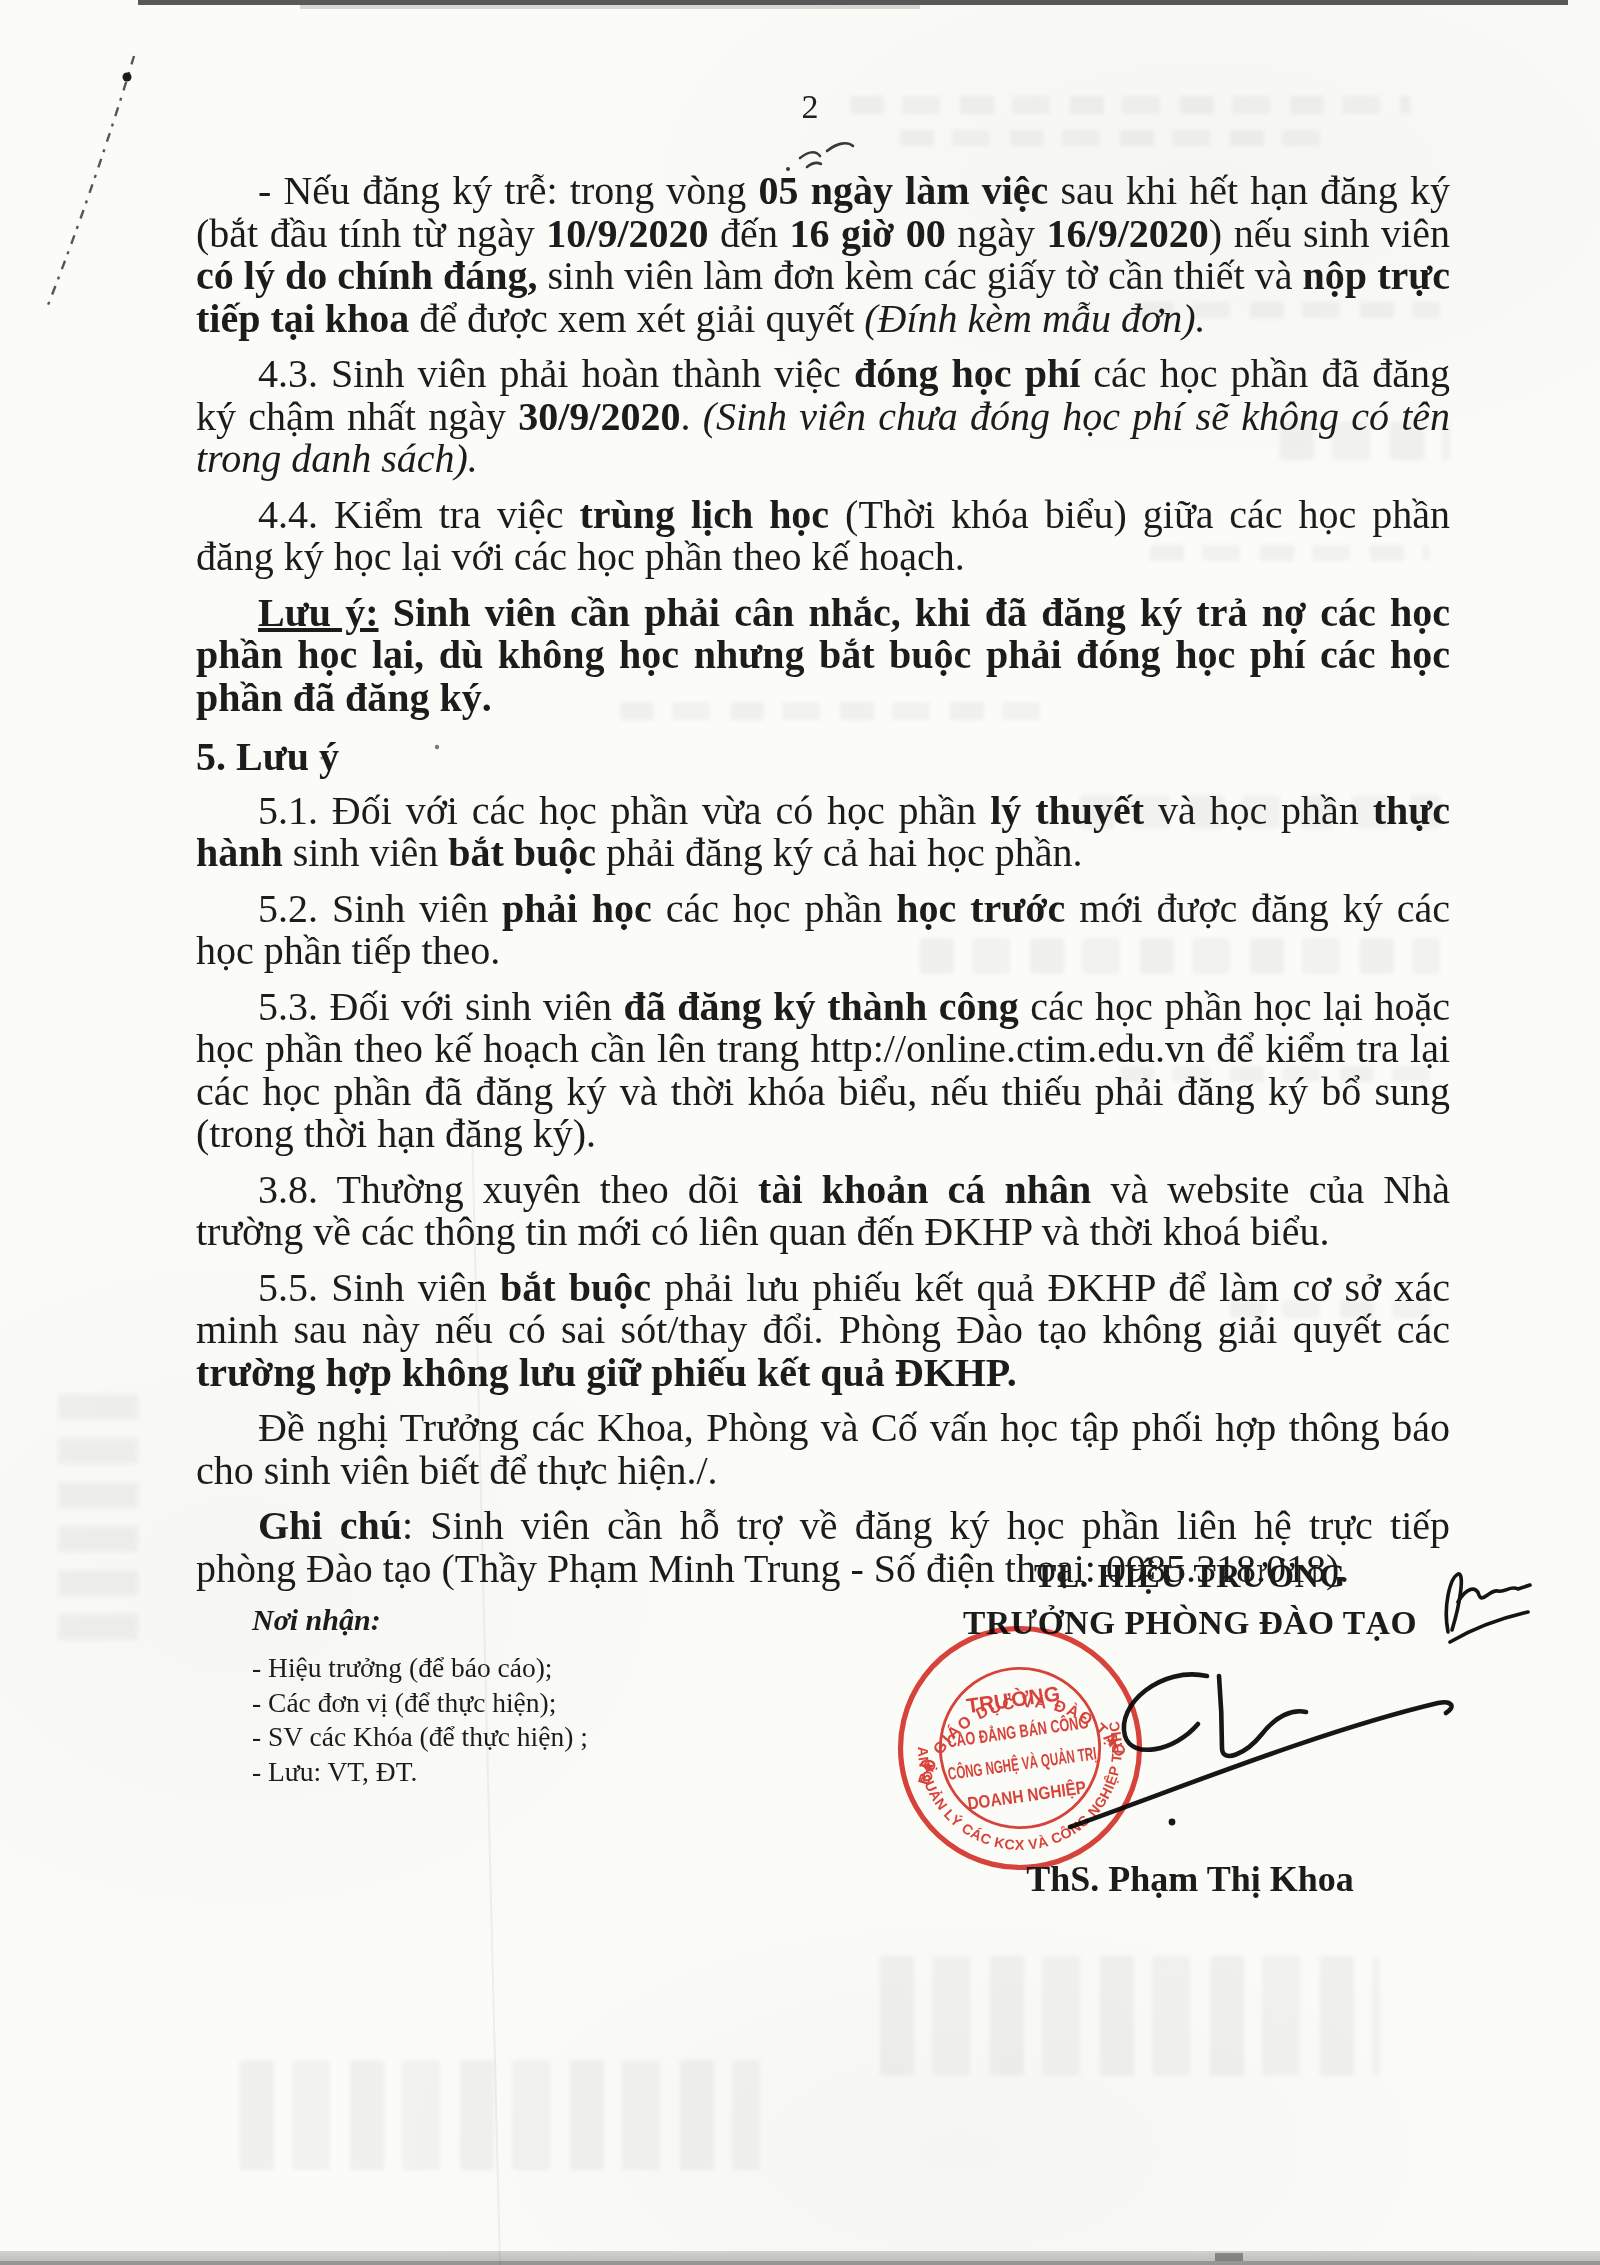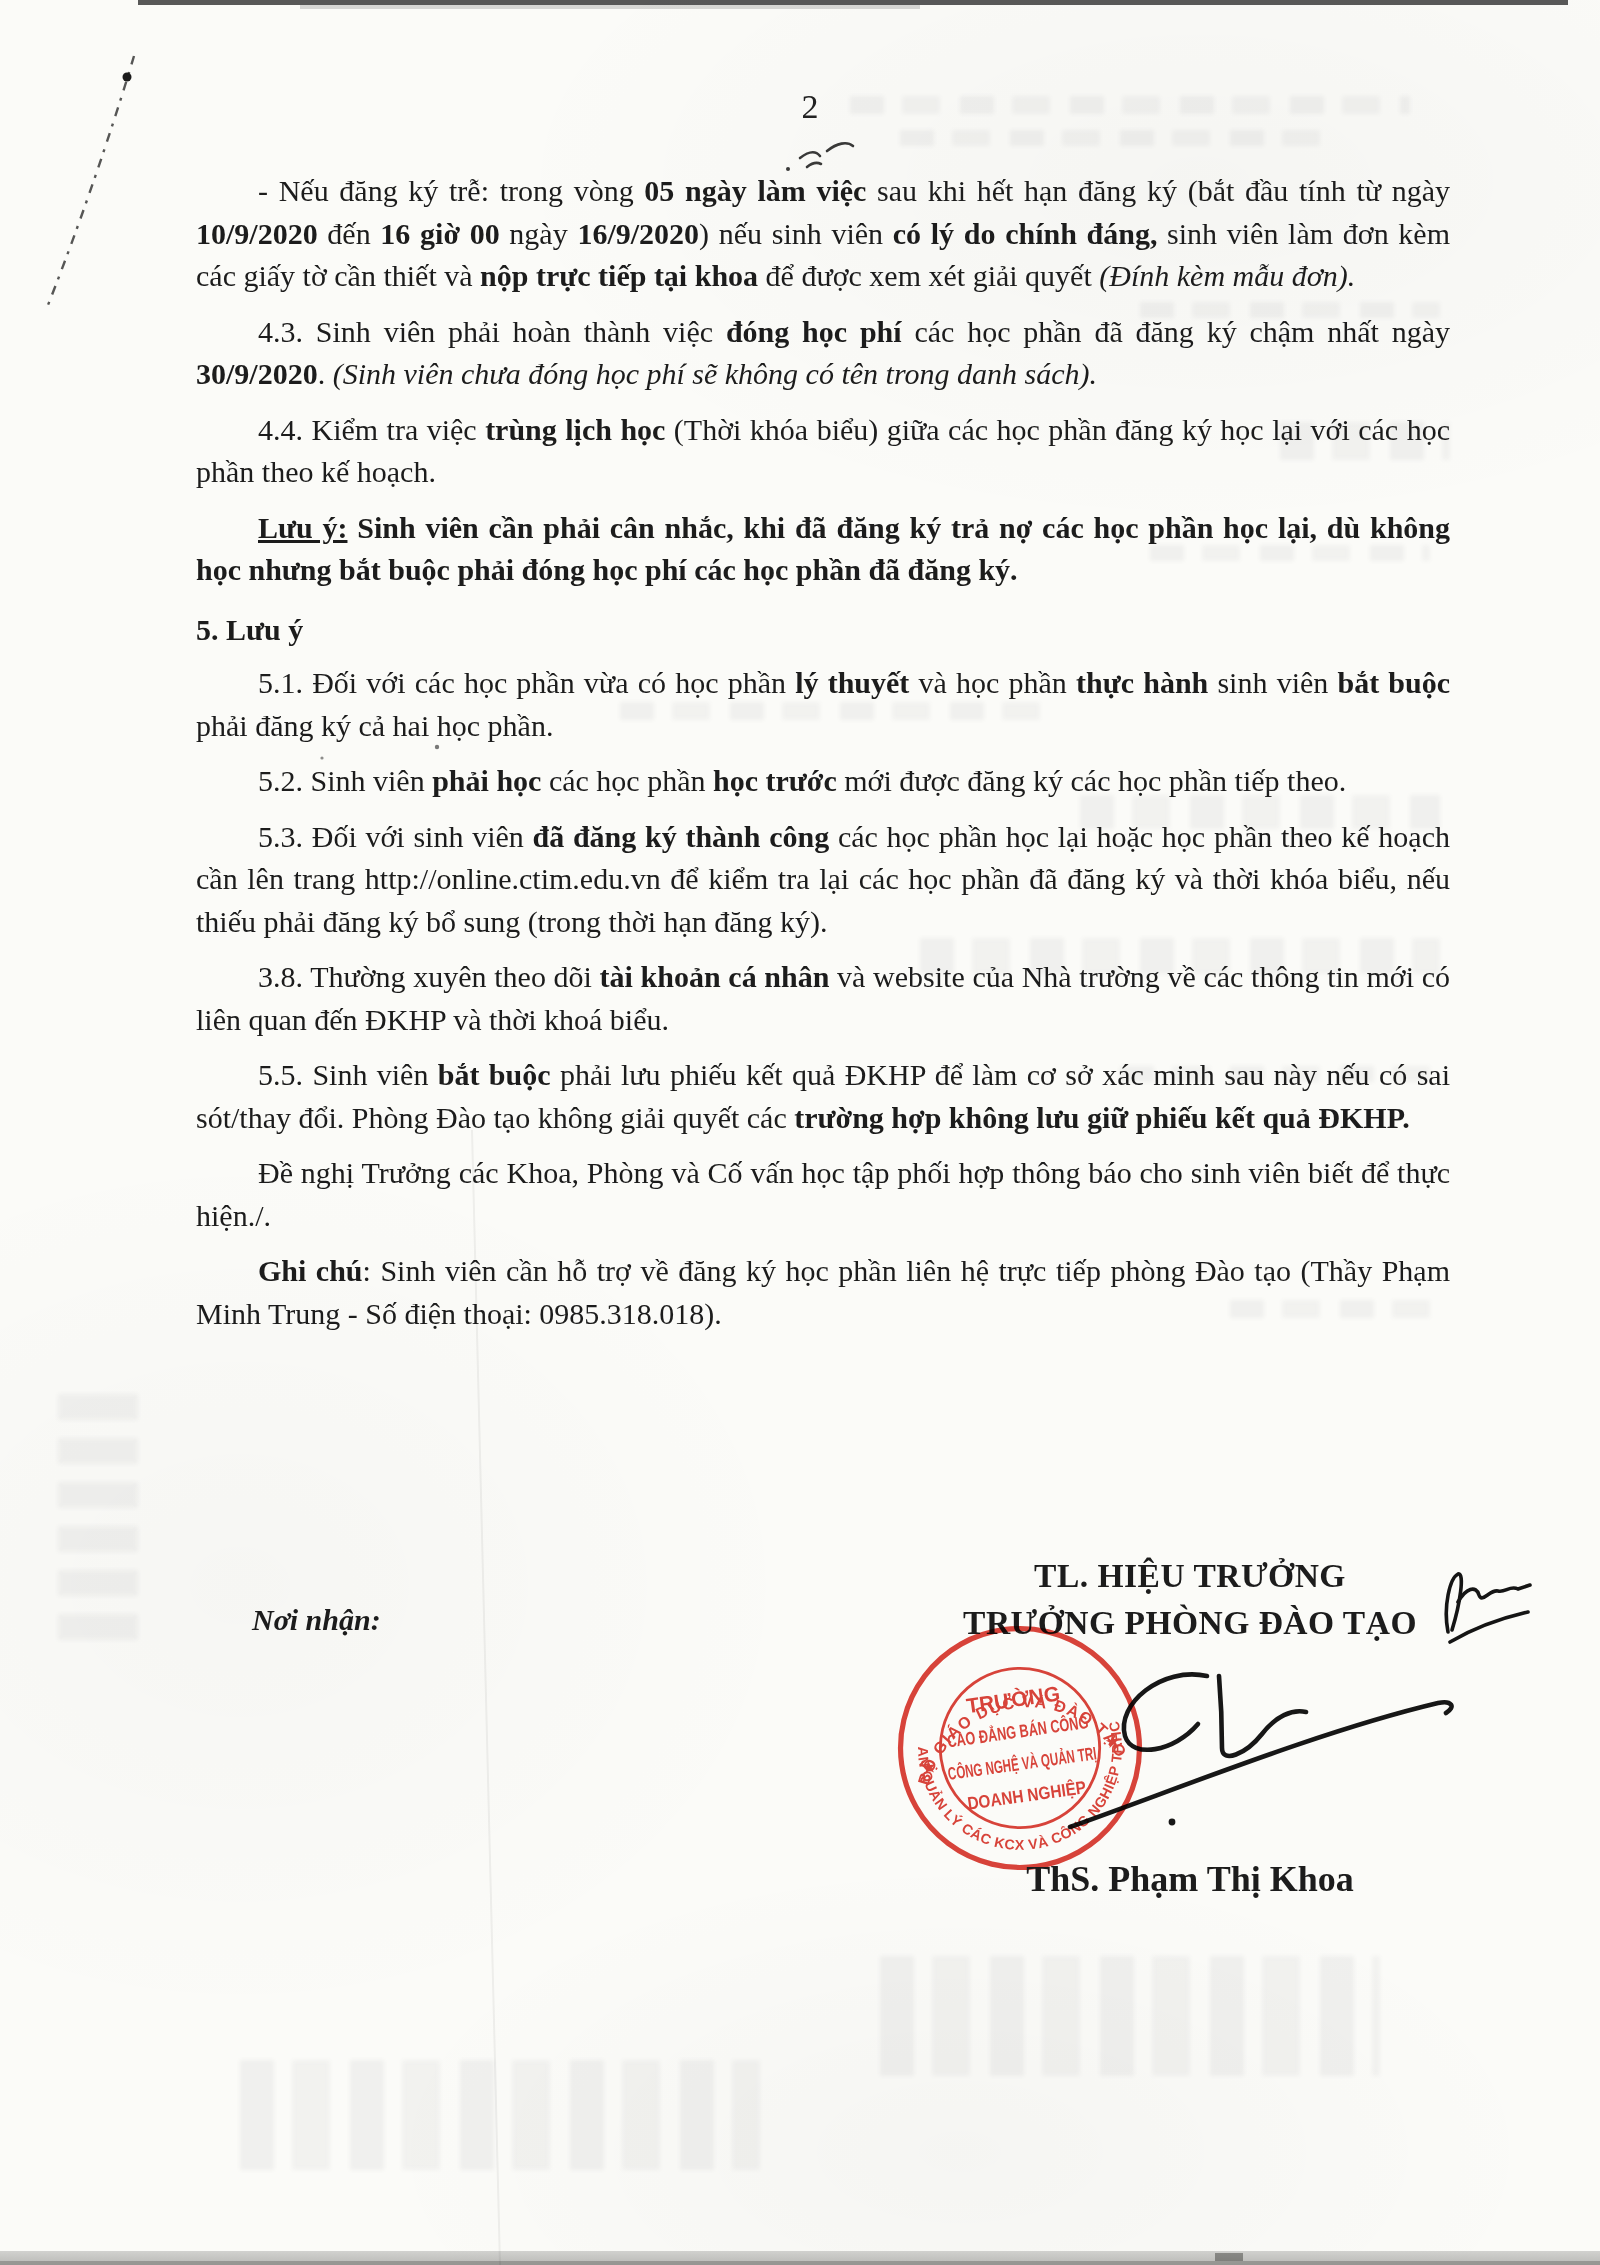--- a/index.html
+++ b/index.html
@@ -14,21 +14,21 @@
     color:#1c1c1c;
   }
   
   .page-number{
     position:absolute;top:88px;left:770px;width:80px;text-align:center;
     font-size:34px;color:#222;
   }
   
   .body-text{
     position:absolute;top:170px;left:196px;width:1254px;
-    font-size:30px;line-height:42.5px;text-align:justify;
+    font-size:40px;line-height:42.5px;text-align:justify;
   }
   .para{margin:0 0 13px;text-indent:62px;}
   .para .b{font-weight:bold;}
   .para .i{font-style:italic;}
   .para .u{text-decoration:underline;}
   .para[data-name="para-section-5-heading"]{text-indent:0;text-align:left;margin:2px 0 11px;}
   .para[data-name="para-note-emphasis"]{margin-top:12px;margin-bottom:17px;}
   
   .recipients{position:absolute;left:252px;top:1603px;width:560px;}
   .recipients-heading{font-weight:bold;font-style:italic;font-size:30px;margin-bottom:14px;}
@@ -94,20 +94,26 @@
       <p class="para" data-name="para-5-2"><span>5.2. Sinh viên </span><span class="b">phải học</span><span> các học phần </span><span class="b">học trước</span><span> mới được đăng ký các học phần tiếp theo.</span></p>
       <p class="para" data-name="para-5-3"><span>5.3. Đối với sinh viên </span><span class="b">đã đăng ký thành công</span><span> các học phần học lại hoặc học phần theo kế hoạch cần lên trang http://online.ctim.edu.vn để kiểm tra lại các học phần đã đăng ký và thời khóa biểu, nếu thiếu phải đăng ký bổ sung (trong thời hạn đăng ký).</span></p>
       <p class="para" data-name="para-5-4"><span>3.8. Thường xuyên theo dõi </span><span class="b">tài khoản cá nhân</span><span> và website của Nhà trường về các thông tin mới có liên quan đến ĐKHP và thời khoá biểu.</span></p>
       <p class="para" data-name="para-5-5"><span>5.5. Sinh viên </span><span class="b">bắt buộc</span><span> phải lưu phiếu kết quả ĐKHP để làm cơ sở xác minh sau này nếu có sai sót/thay đổi. Phòng Đào tạo không giải quyết các </span><span class="b">trường hợp không lưu giữ phiếu kết quả ĐKHP.</span></p>
       <p class="para" data-name="para-request"><span>Đề nghị Trưởng các Khoa, Phòng và Cố vấn học tập phối hợp thông báo cho sinh viên biết để thực hiện./.</span></p>
       <p class="para" data-name="para-note-contact"><span class="b">Ghi chú</span><span>: Sinh viên cần hỗ trợ về đăng ký học phần liên hệ trực tiếp phòng Đào tạo (Thầy Phạm Minh Trung - Số điện thoại: 0985.318.018).</span></p>
     </main>
 
   <div class="recipients" data-name="recipients-block">
     <div class="recipients-heading" data-name="recipients-heading">Nơi nhận:</div>
+    <div data-name="recipients-list">
+        <div class="recipient-item" data-name="recipient-item">- Hiệu trưởng (để báo cáo);</div>
+        <div class="recipient-item" data-name="recipient-item">- Các đơn vị (để thực hiện);</div>
+        <div class="recipient-item" data-name="recipient-item">- SV các Khóa  (để thực hiện) ;</div>
+        <div class="recipient-item" data-name="recipient-item">- Lưu: VT, ĐT.</div>
+      </div>
   </div>
 
   <div class="sign-block" data-name="signature-block">
     <div class="sign-line" data-name="signature-authority-line">TL. HIỆU TRƯỞNG</div>
     <div class="sign-line" data-name="signature-title-line">TRƯỞNG PHÒNG ĐÀO TẠO</div>
   </div>
 
   <svg class="stamp" viewBox="-135 -135 270 270" data-name="official-red-stamp">
     <g stroke="#d9362c" fill="none">
       <circle r="126" stroke-width="5.5" data-name="stamp-outer-ring"></circle>

